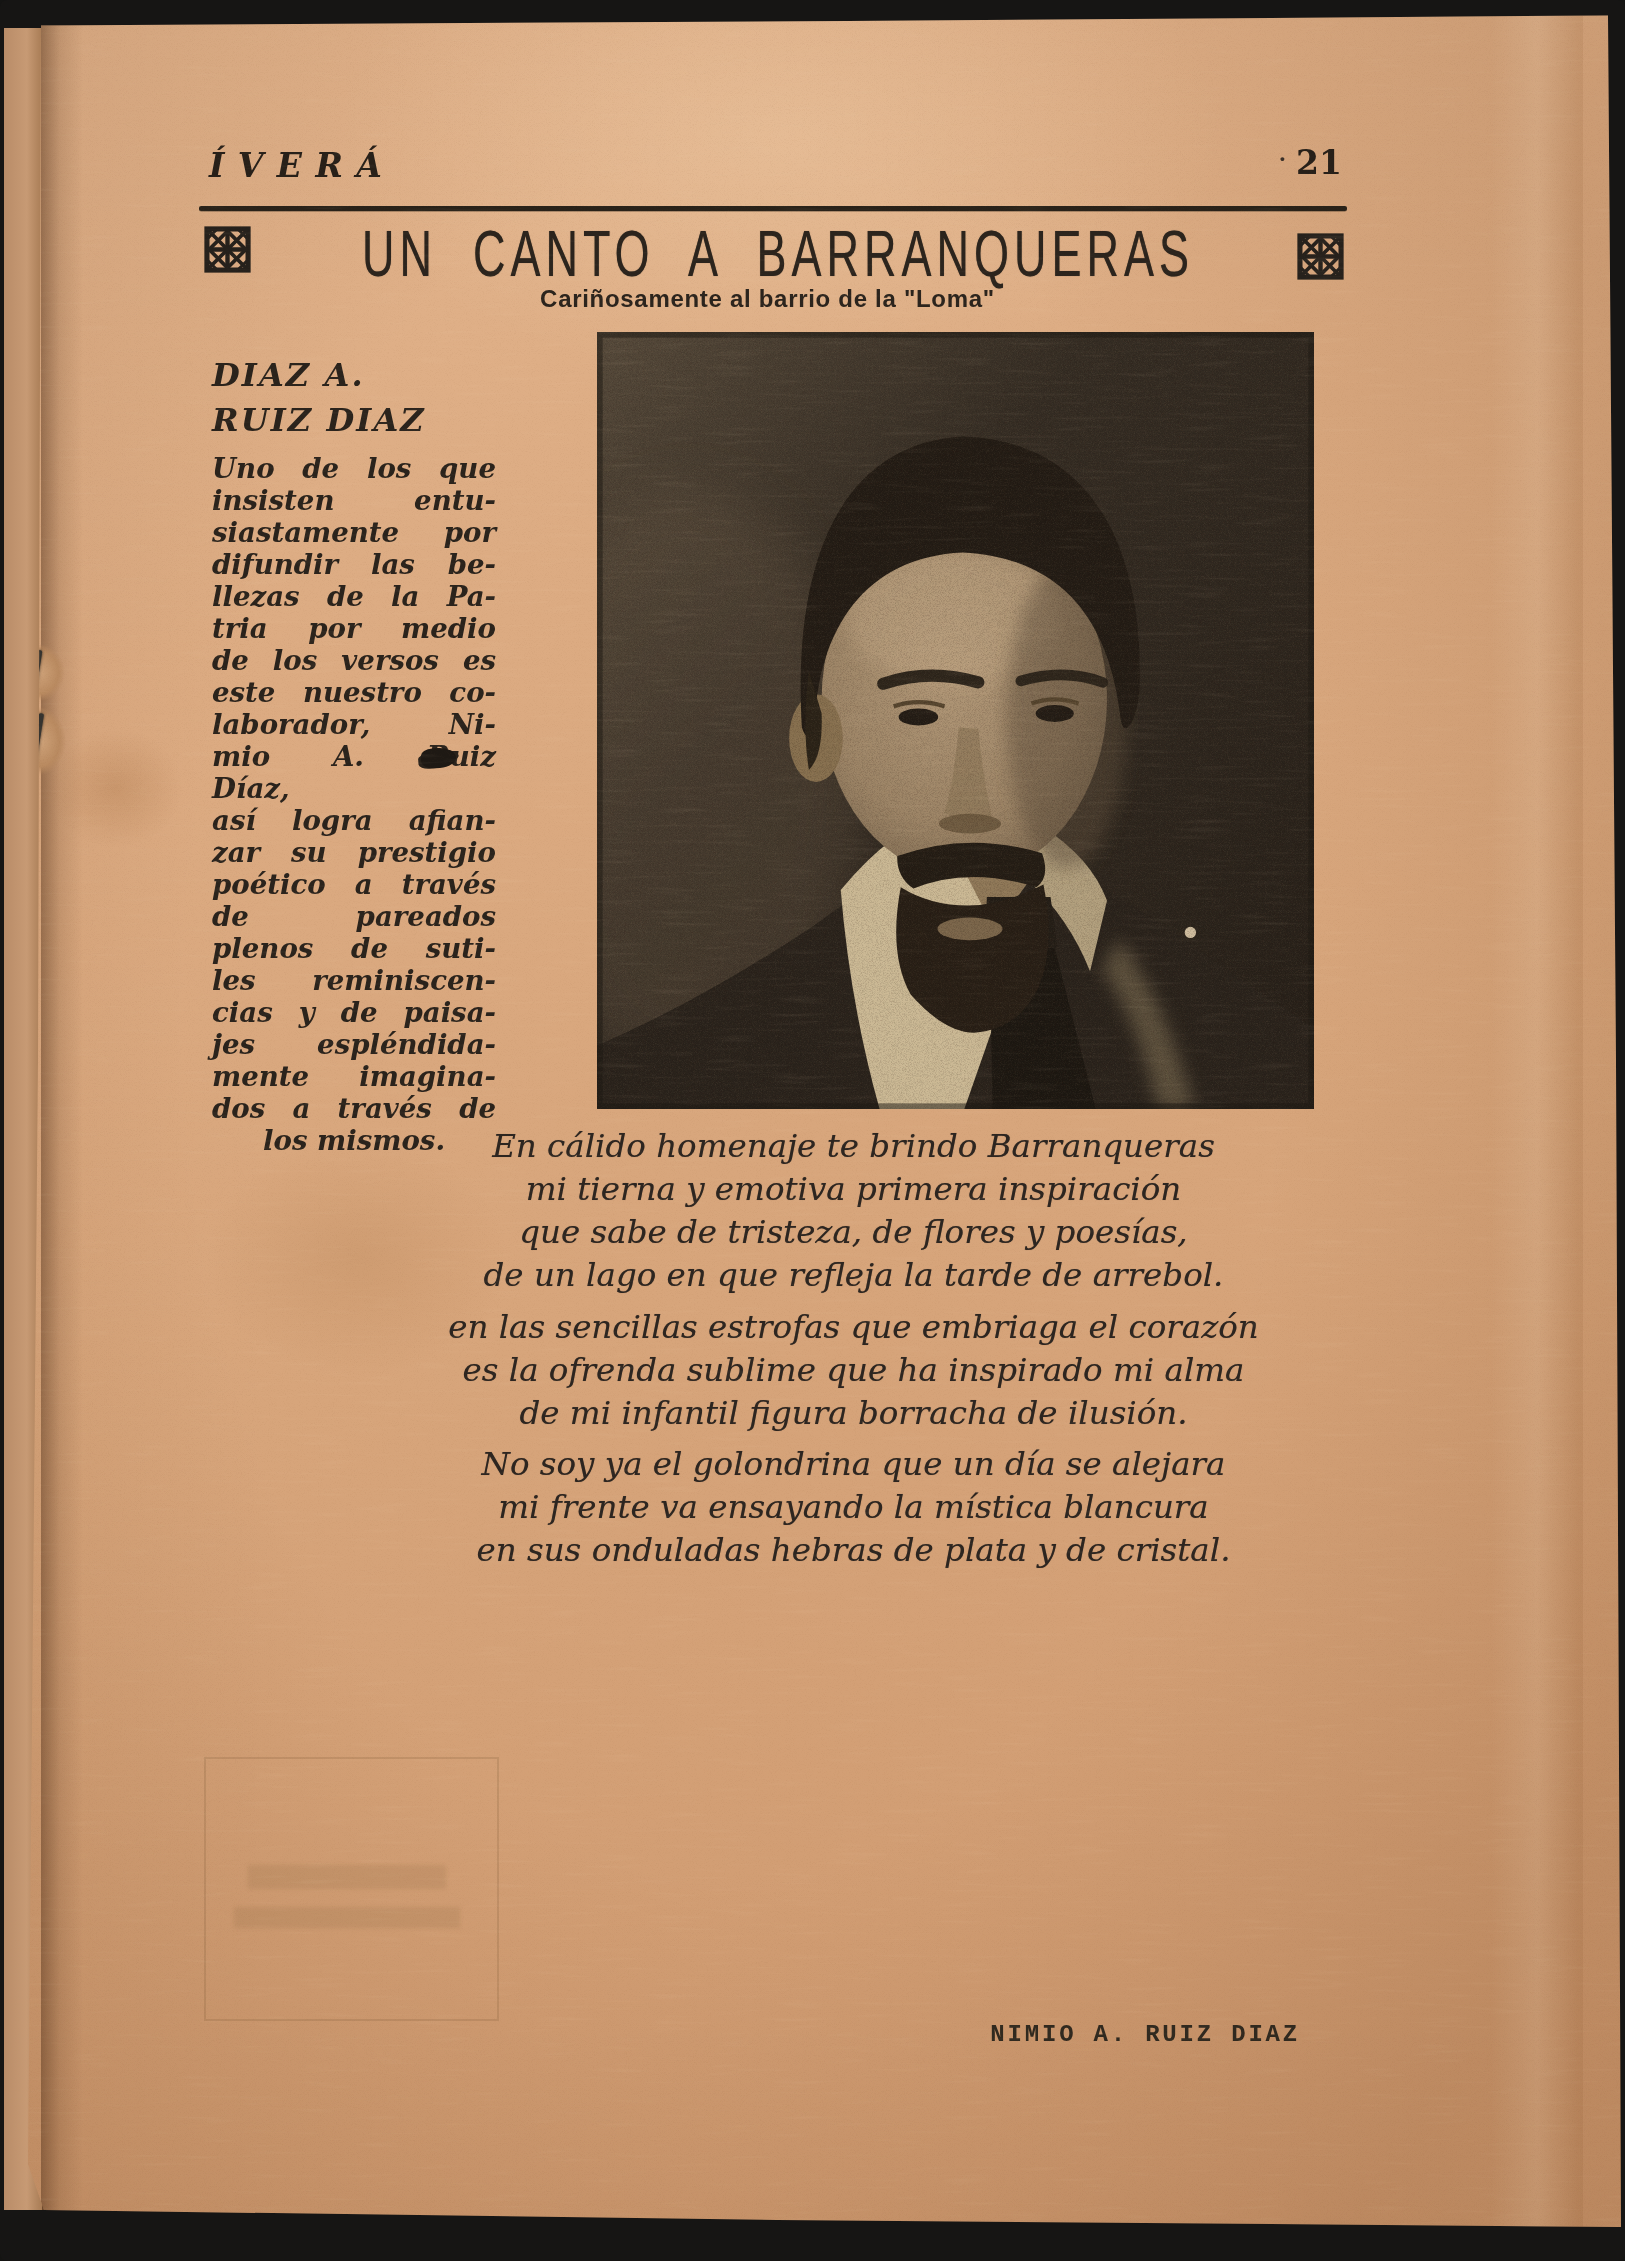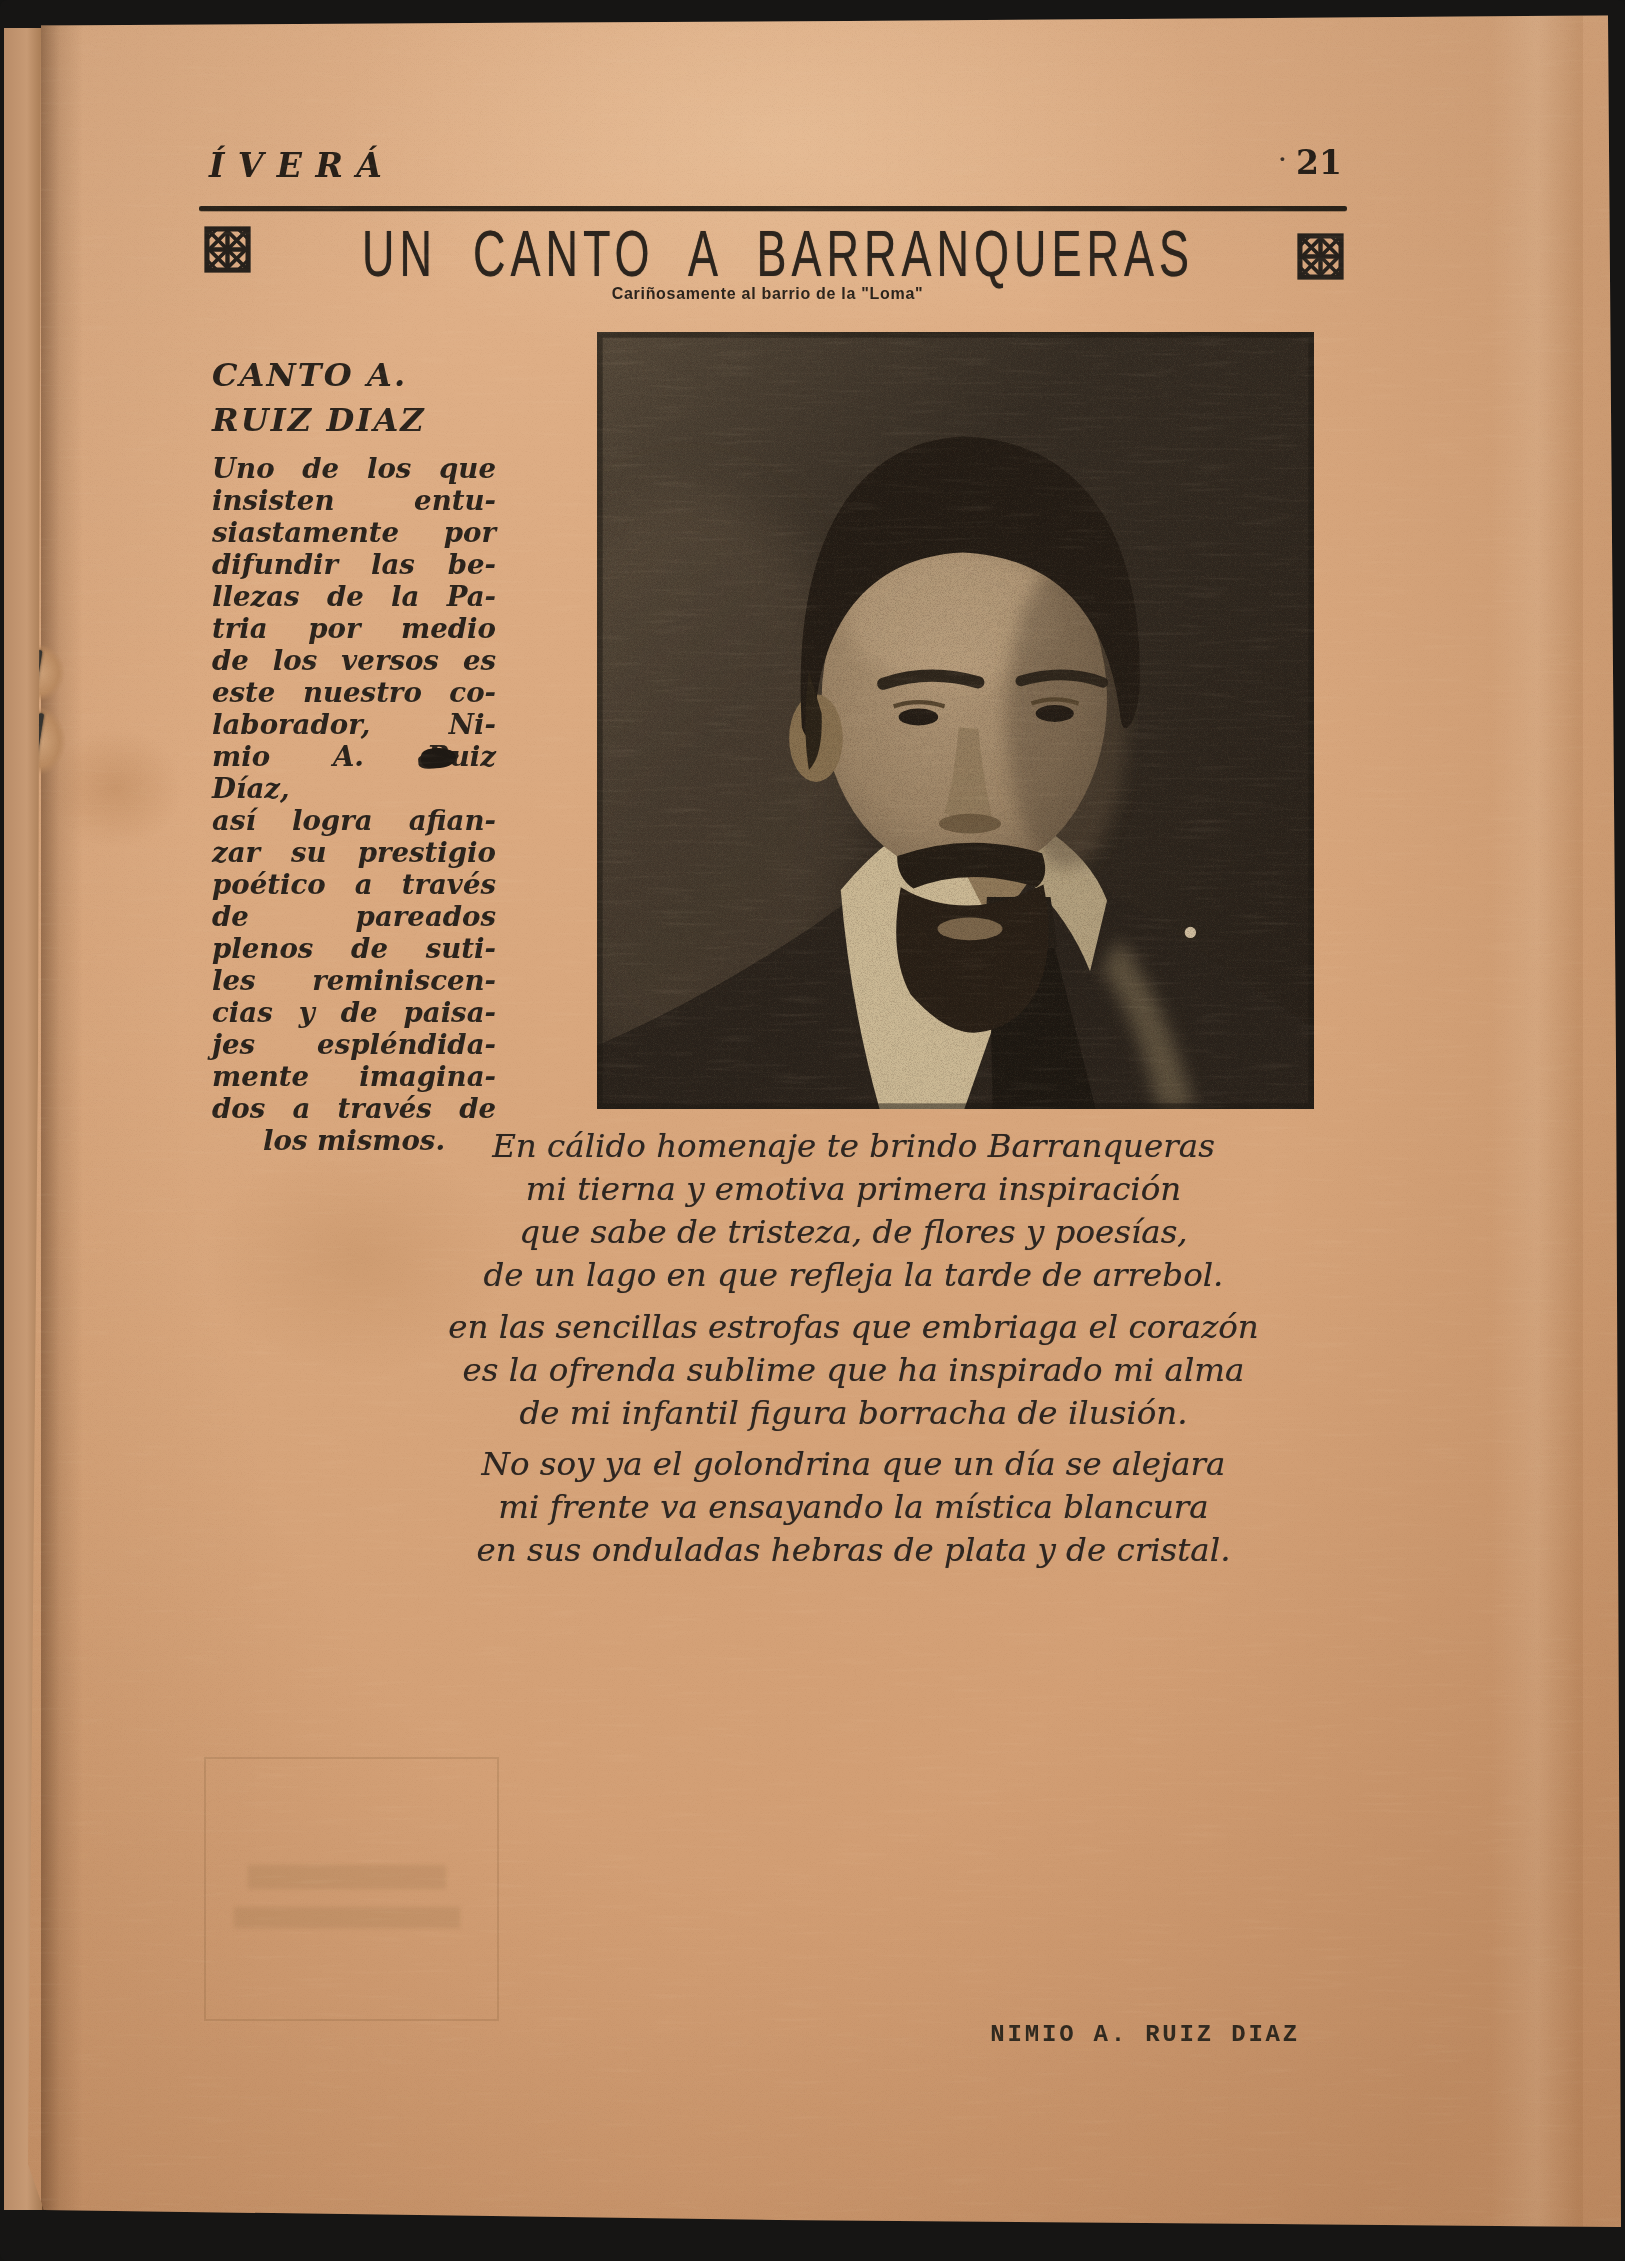--- a/index.html
+++ b/index.html
@@ -45,21 +45,21 @@
 
   
   .orn{position:absolute;width:47px;height:47px;}
   .orn-l{left:204px;top:226px;}
   .orn-r{left:1297px;top:233px;}
   .title{position:absolute;left:269px;top:218px;width:1018px;text-align:center;
     font-family:"Liberation Sans",sans-serif;font-size:45px;font-weight:400;color:#2b241d;
     letter-spacing:5px;word-spacing:18.4px;transform:scaleY(1.42);transform-origin:center top;
     text-shadow:0 0 0.7px rgba(43,36,29,.6);}
   .subtitle{position:absolute;left:273px;top:285px;width:989px;text-align:center;
-    font-family:"Liberation Sans",sans-serif;font-size:16px;font-weight:bold;color:#2b241d;
+    font-family:"Liberation Sans",sans-serif;font-size:24px;font-weight:bold;color:#2b241d;
     letter-spacing:0.7px;}
 
   
   .authorcol{position:absolute;left:212px;top:356px;width:284px;color:#2a231c;}
   .aname{font-size:32px;font-weight:bold;font-style:italic;letter-spacing:2.1px;height:45px;}
   .bio{margin-top:7px;}
   .bl{font-size:27.6px;font-style:italic;font-weight:700;line-height:32px;height:32px;
     text-align:justify;text-align-last:justify;white-space:nowrap;}
   .bl.left{text-align-last:left;}
   .bl.center{text-align-last:center;}
@@ -118,21 +118,21 @@
         <rect x="4" y="4" width="56" height="56" stroke-width="7"></rect>
         <path d="M32 4 V60 M4 32 H60" stroke-width="6"></path>
         <path d="M4 4 L60 60 M60 4 L4 60" stroke-width="5"></path>
         <path d="M32 7 L57 32 L32 57 L7 32 Z" stroke-width="5"></path>
         <path d="M18 4 L4 18 M46 4 L60 18 M4 46 L18 60 M60 46 L46 60" stroke-width="4"></path>
       </g>
     </svg>
     <div class="subtitle">Cariñosamente al barrio de la "Loma"</div>
 
     <div class="authorcol">
-      <div class="aname">CANTO A.</div>
+      <div class="aname">DIAZ A.</div>
       <div class="aname">RUIZ DIAZ</div>
       <div class="bio">
         <div class="bl">Uno de los que</div>
         <div class="bl">insisten entu-</div>
         <div class="bl">siastamente por</div>
         <div class="bl">difundir las be-</div>
         <div class="bl">llezas de la Pa-</div>
         <div class="bl">tria por medio</div>
         <div class="bl">de los versos es</div>
         <div class="bl">este nuestro co-</div>

